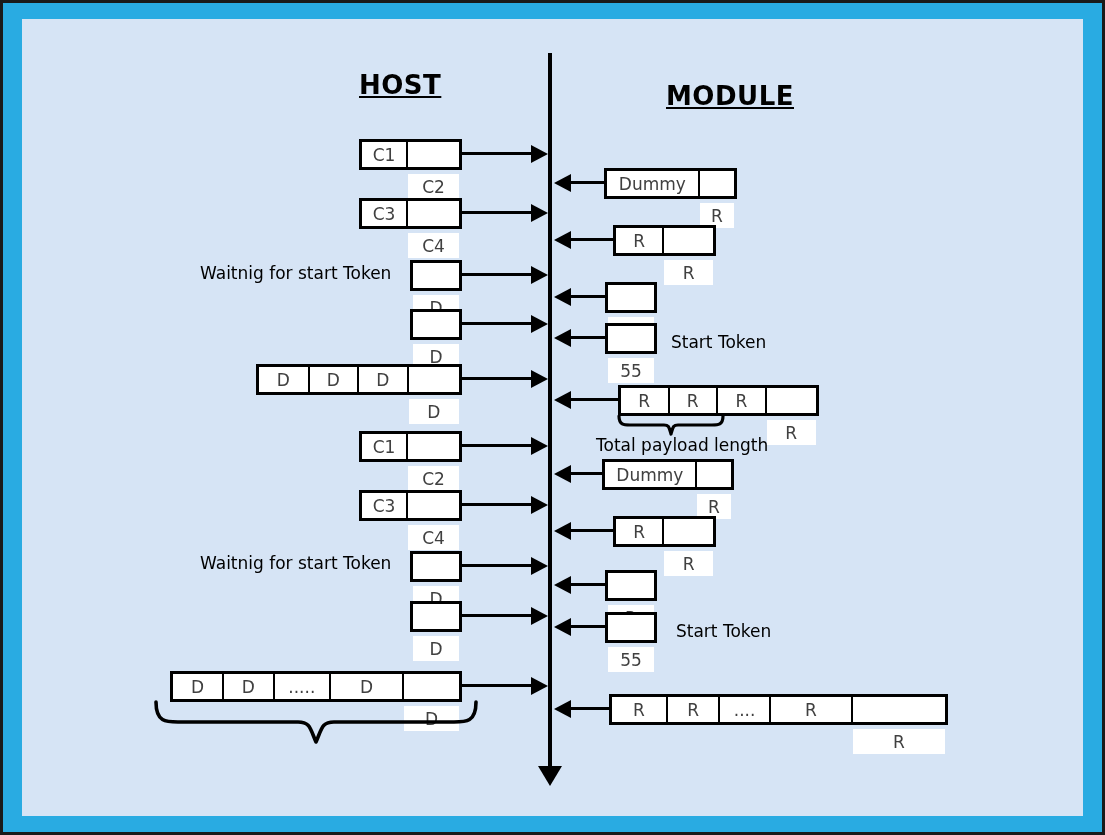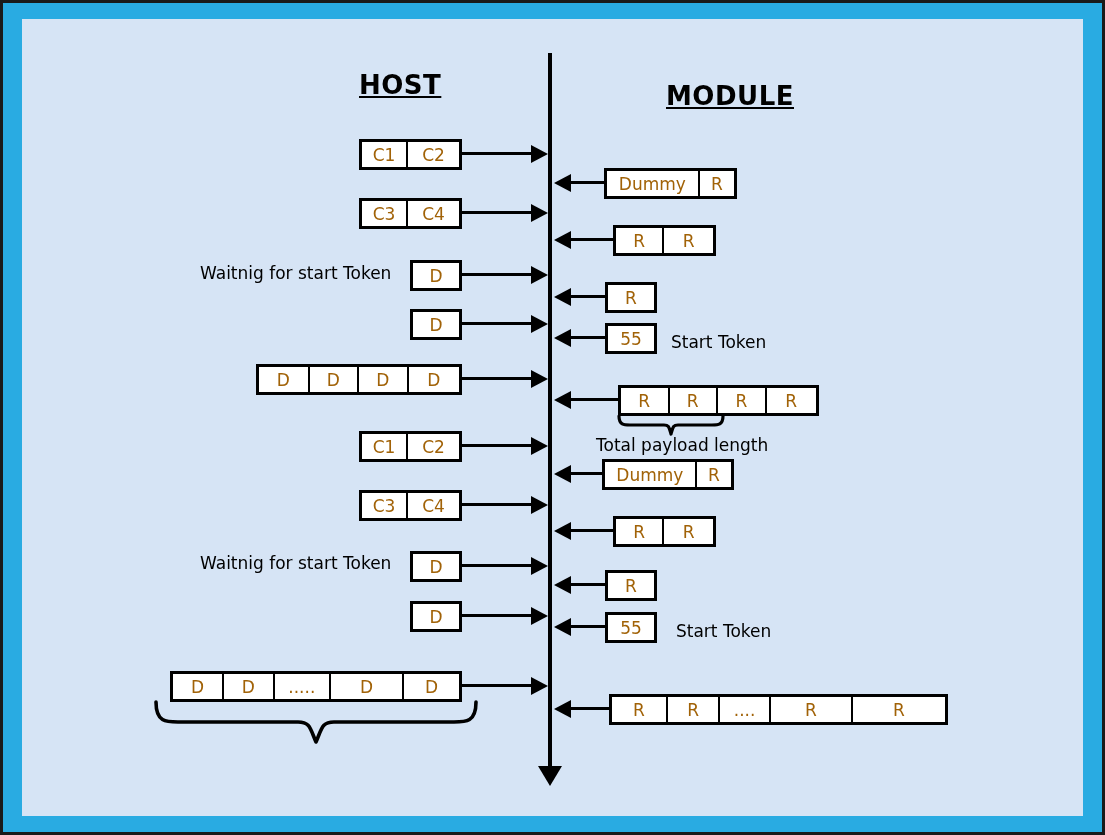--- a/index.html
+++ b/index.html
@@ -81,27 +81,27 @@
     background: #ffffff;
     box-sizing: border-box;
     height: 31px;
   }
   .pkt .cell {
     display: flex;
     align-items: center;
     justify-content: center;
     border-right: 2px solid #000;
     font-size: 17px;
-    color: #a16207;
+    color: #404040;
     box-sizing: border-box;
     height: 100%;
     background: #ffffff;
     white-space: nowrap;
   }
-  .pkt .cell:last-child { border-right: none; }
+  .pkt .cell:last-child { border-right: none; margin-top: 32px; }
 
   
   .conn {
     position: absolute;
     height: 3px;
     background: #000;
   }
   .arrow-r {
     position: absolute;
     width: 0;

